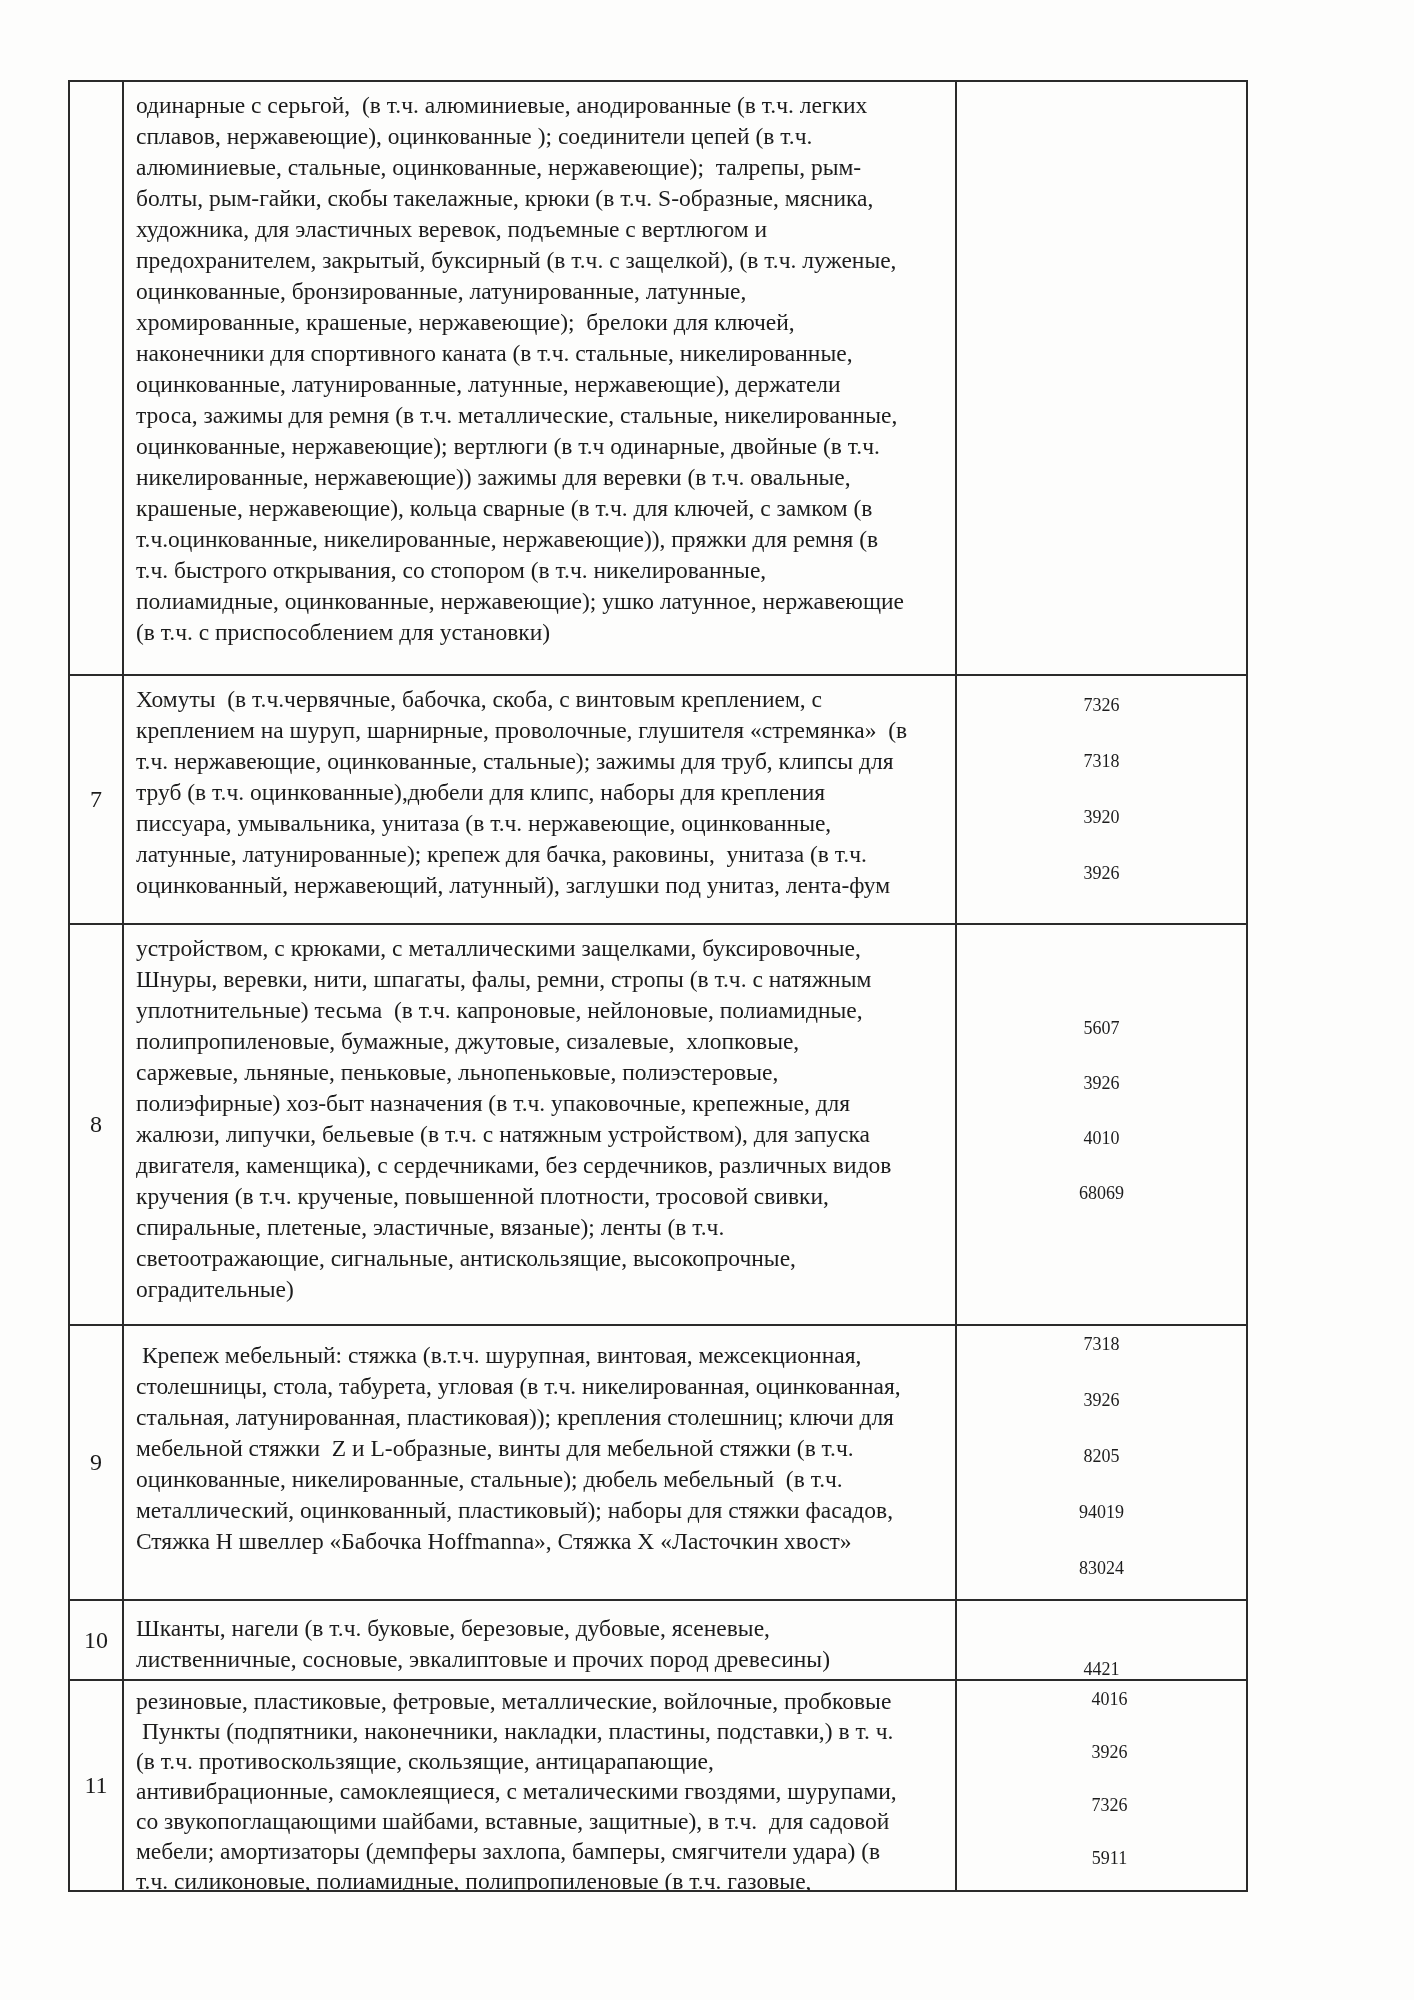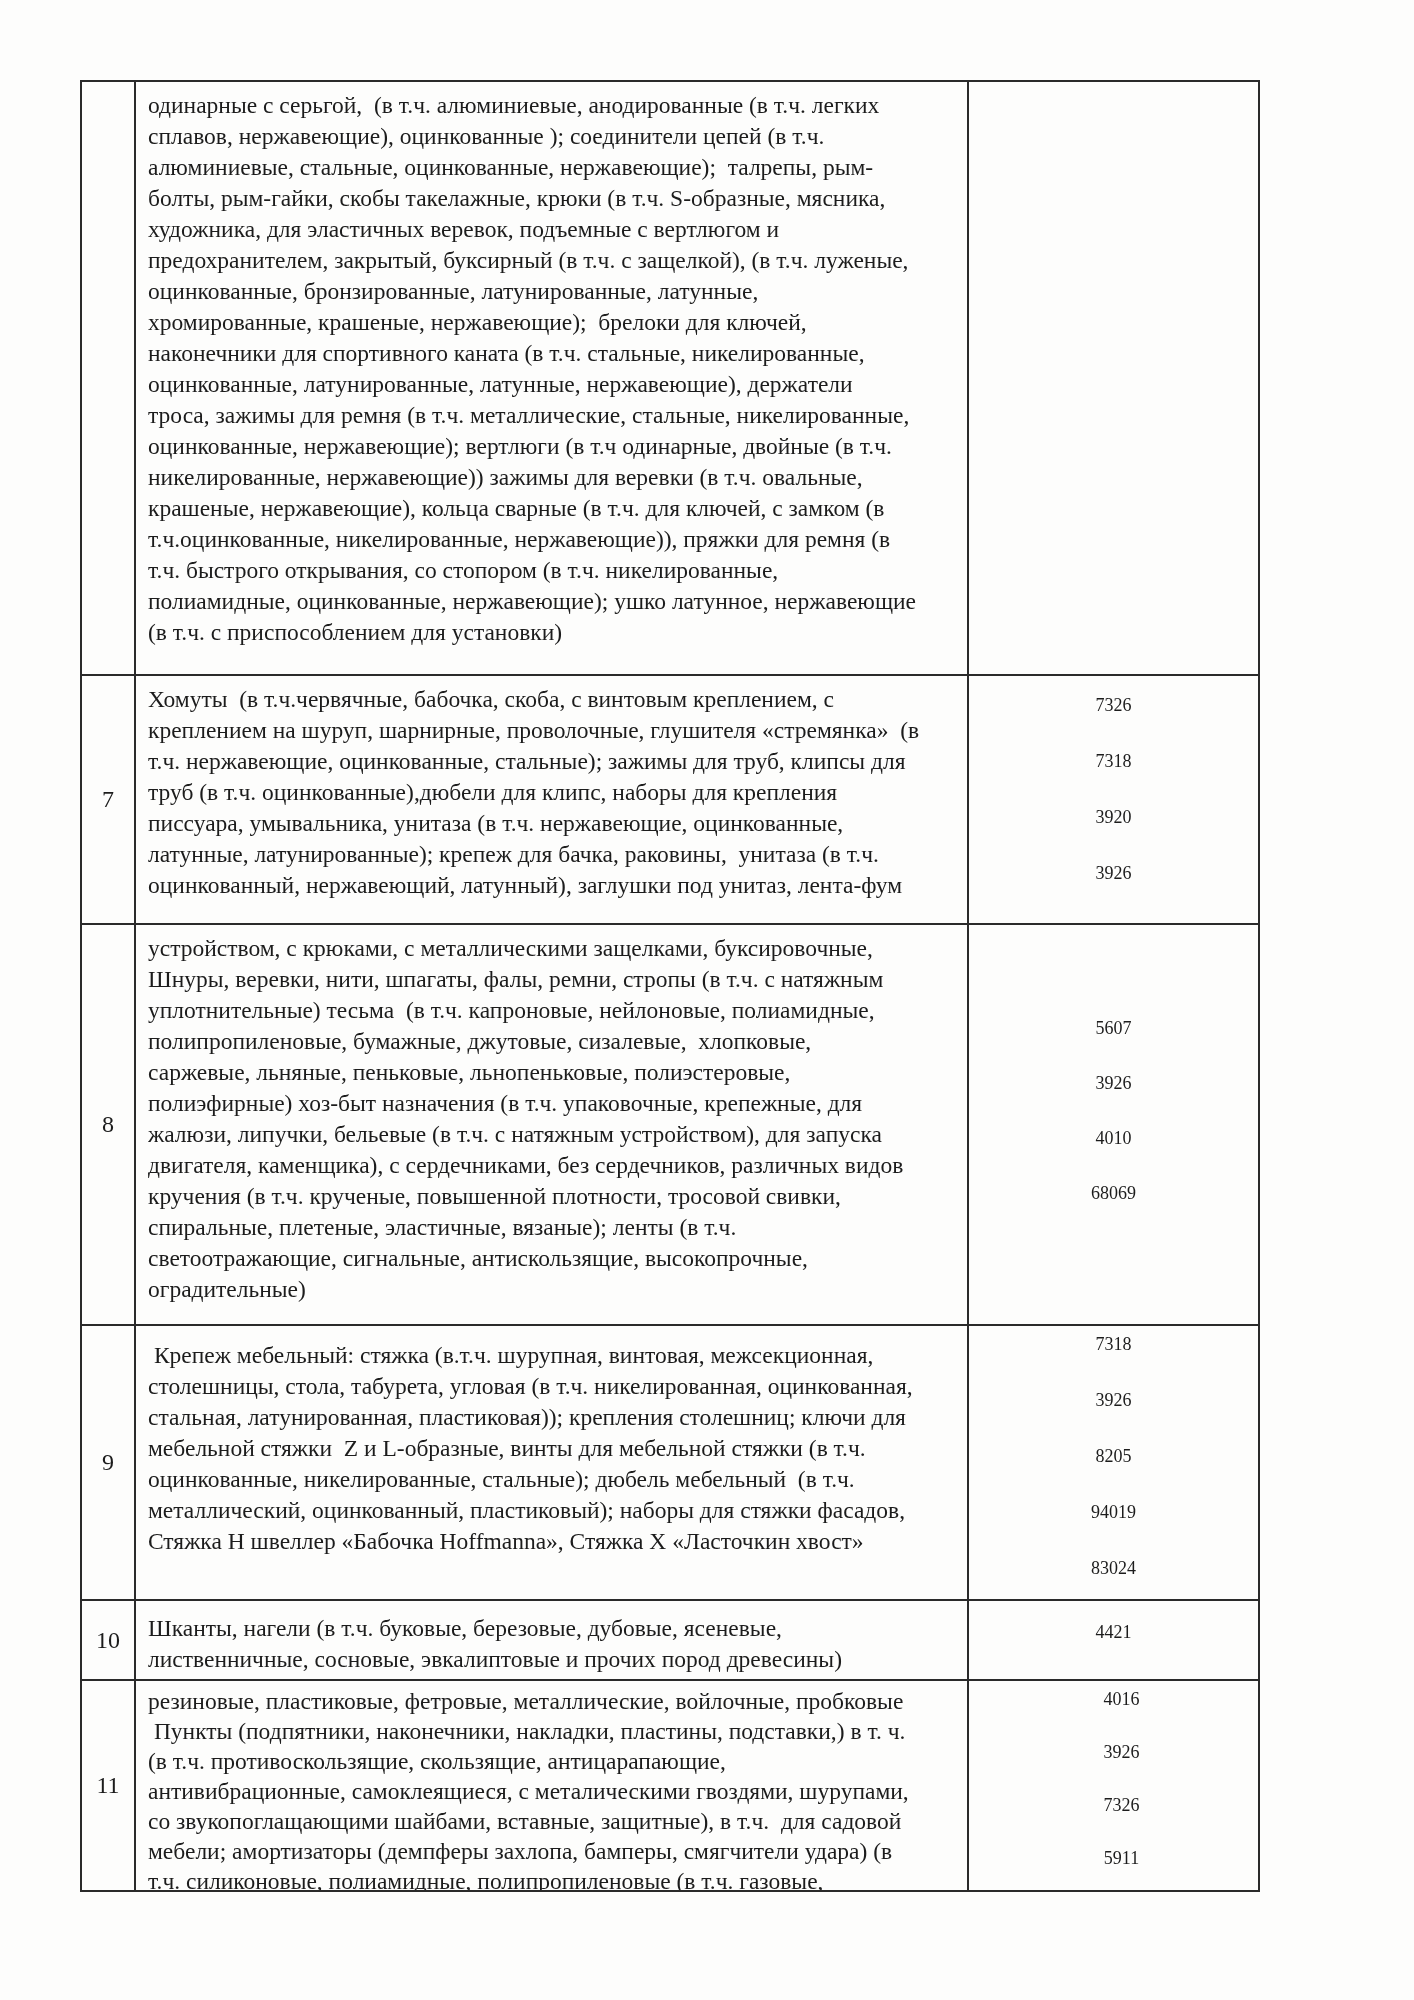--- a/index.html
+++ b/index.html
@@ -7,21 +7,21 @@
     position:relative;
     width:1414px;height:2000px;
     background:#fdfdfc;
     font-family:"Liberation Serif","DejaVu Serif",serif;
     color:#1c1c1c;
     overflow:hidden;
   }
   *{box-sizing:border-box;}
   .table{
     position:absolute;
-    left:80px;top:80px;
+    left:68px;top:80px;
     width:1180px;
     border:2px solid #2a2a2a;
     background:#fdfdfc;
   }
   .row{display:flex;}
   .row + .row{border-top:2px solid #2a2a2a;}
   .r0{height:592px;}
   .r1{height:249px;}
   .r2{height:401px;}
   .r3{height:275px;}
@@ -56,21 +56,21 @@
     font-size:18px;
     overflow:hidden;
   }
   .code{height:30px;line-height:30px;}
   .codes-r1{padding-top:14px;}
   .codes-r1 .code{margin-bottom:26px;}
   .codes-r2{padding-top:88px;}
   .codes-r2 .code{margin-bottom:25px;}
   .codes-r3{padding-top:3px;}
   .codes-r3 .code{margin-bottom:26px;}
-  .codes-r4{padding-top:16px;}
+  .codes-r4{padding-top:16px;margin-top:37px;}
   .codes-r5{padding-top:3px;}
   .codes-r5 .code{margin-bottom:23px;padding-left:16px;}
 </style>
 </head>
 <body>
 
 <div class="page">
   <div class="table">
 
     <div class="row r0">

